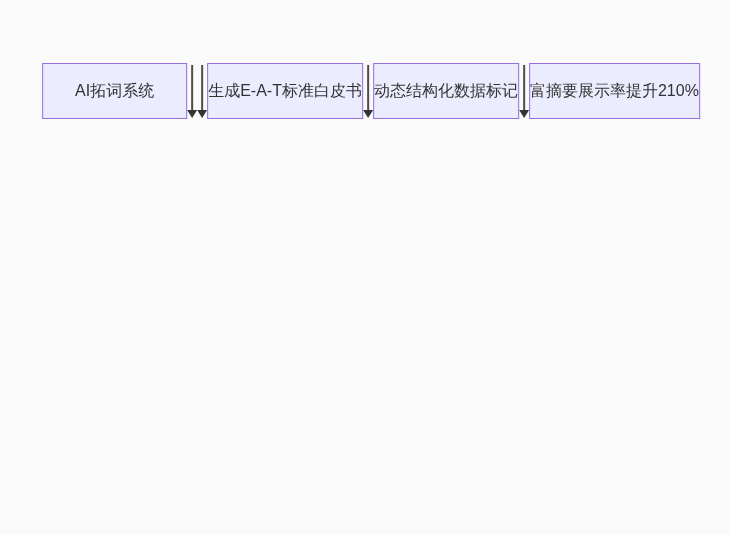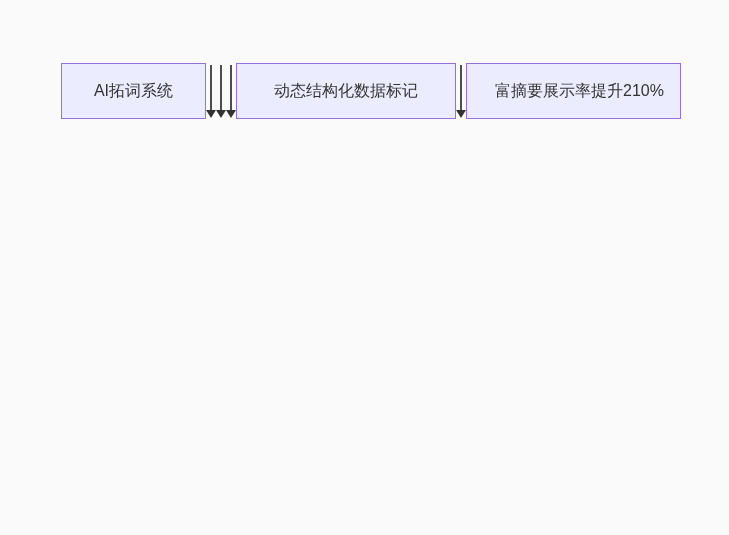--- a/index.html
+++ b/index.html
@@ -73,20 +73,23 @@
       <div class="line"></div>
       <div class="head"></div>
     </div>
 
 
     <div class="edge">
       <div class="line"></div>
       <div class="head"></div>
     </div>
 
+    <div class="node">
+      <span>生成E-A-T标准白皮书</span>
+    </div>
 
     <div class="edge">
       <div class="line"></div>
       <div class="head"></div>
     </div>
 
     <div class="node">
       <span>动态结构化数据标记</span>
     </div>
 

